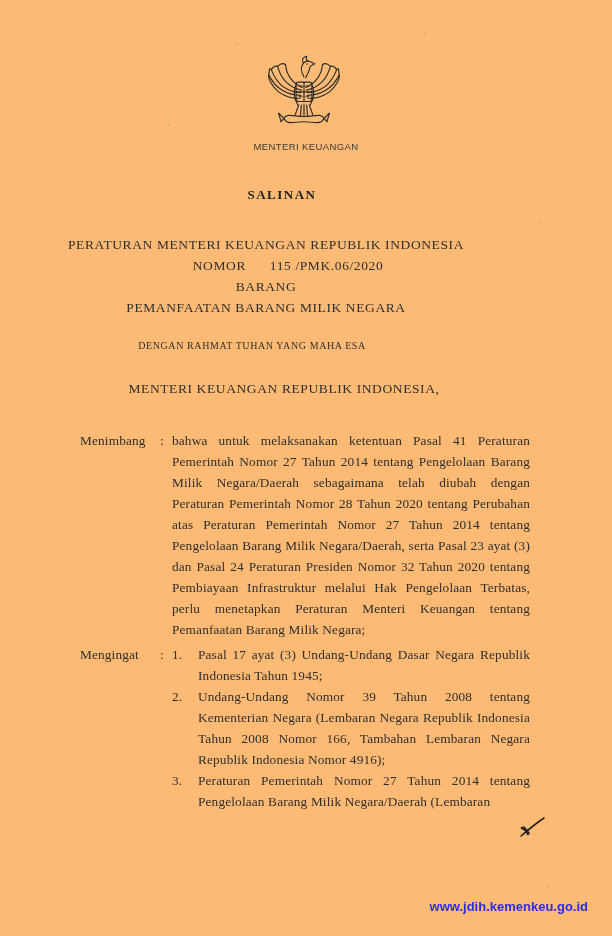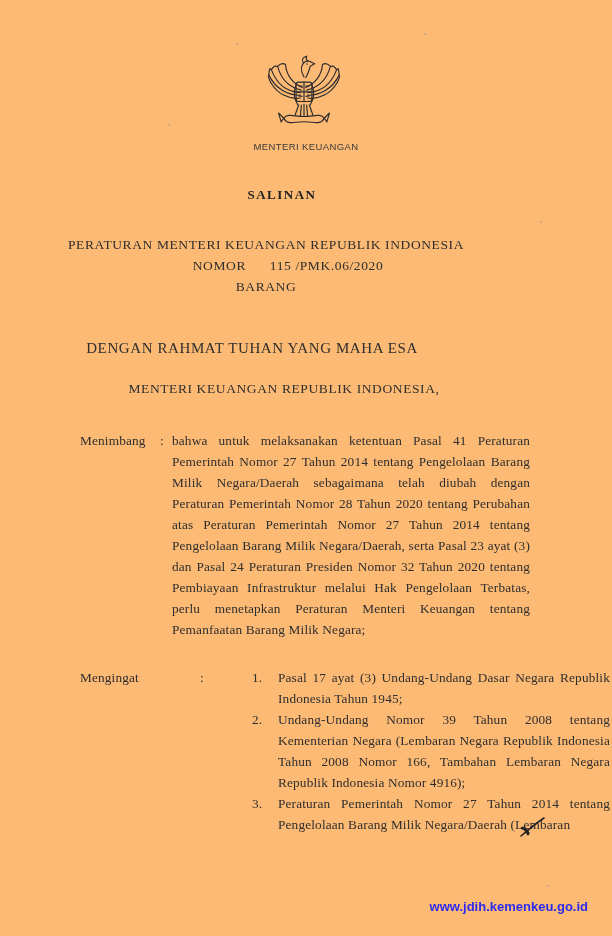--- a/index.html
+++ b/index.html
@@ -25,36 +25,36 @@
     font-weight:bold;font-size:13px;letter-spacing:1.5px;color:#222;margin-top:20px;
   }
   
   .title-block{
     position:absolute;left:0;top:234px;width:532px;text-align:center;
     font-size:13.5px;line-height:21px;letter-spacing:0.6px;color:#2e2e2e;
   }
   .title-block .pre{white-space:pre;padding-left:44px;}
   .invocation{
     position:absolute;left:0;top:340px;width:504px;text-align:center;
-    font-size:15px;letter-spacing:0.6px;color:#2e2e2e;
+    font-size:10px;letter-spacing:0.6px;color:#2e2e2e;
   }
   .authority{
     position:absolute;left:0;top:381px;width:568px;text-align:center;
     font-size:13.5px;letter-spacing:0.6px;color:#2e2e2e;
   }
   
   .row{
     position:absolute;left:80px;width:452px;display:flex;
     font-size:13.3px;line-height:21px;letter-spacing:0.15px;color:#2e2e2e;
   }
   .row .label{width:80px;flex:none;}
   .row .colon{width:12px;flex:none;}
   .row .content{width:358px;flex:none;text-align:justify;}
   .row-considering{top:430px;}
-  .row-recalling{top:667px;gap:40px;}
+  .row-recalling{top:644px;}
   .li{display:flex;}
   .li .num{width:26px;flex:none;}
   .li .itext{flex:1;text-align:justify;}
   
   .watermark{
     position:absolute;top:899px;right:24px;
     font-family:"Liberation Sans", sans-serif;
     font-size:13px;font-weight:bold;
     text-decoration:none;
   }
@@ -107,20 +107,21 @@
   <div class="ministry">
     <div>MENTERI KEUANGAN</div>
   </div>
 
   <div class="salinan">SALINAN</div>
 
   <div class="title-block">
     <div>PERATURAN MENTERI KEUANGAN REPUBLIK INDONESIA</div>
     <div class="pre">NOMOR      115 /PMK.06/2020</div>
     <div>BARANG</div>
+    <div>PEMANFAATAN BARANG MILIK NEGARA</div>
   </div>
 
   <div class="invocation">DENGAN RAHMAT TUHAN YANG MAHA ESA</div>
 
   <div class="authority">MENTERI KEUANGAN REPUBLIK INDONESIA,</div>
 
   <div class="row row-considering">
     <div class="label">Menimbang</div>
     <div class="colon">:</div>
     <div class="content">bahwa untuk melaksanakan ketentuan Pasal 41 Peraturan Pemerintah Nomor 27 Tahun 2014 tentang Pengelolaan Barang Milik Negara/Daerah sebagaimana telah diubah dengan Peraturan Pemerintah Nomor 28 Tahun 2020 tentang Perubahan atas Peraturan Pemerintah Nomor 27 Tahun 2014 tentang Pengelolaan Barang Milik Negara/Daerah, serta Pasal 23 ayat (3) dan Pasal 24 Peraturan Presiden Nomor 32 Tahun 2020 tentang Pembiayaan Infrastruktur melalui Hak Pengelolaan Terbatas, perlu menetapkan Peraturan Menteri Keuangan tentang Pemanfaatan Barang Milik Negara;</div>

